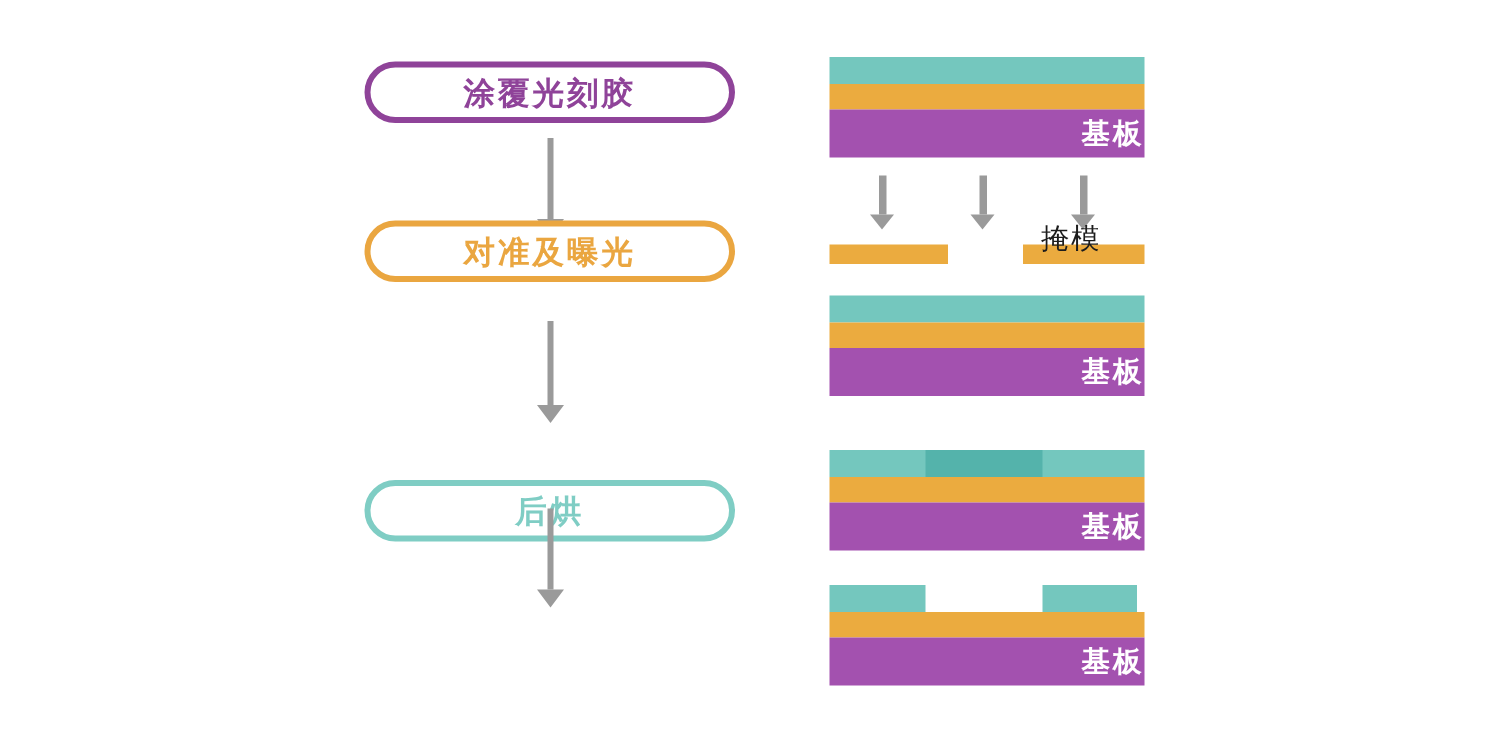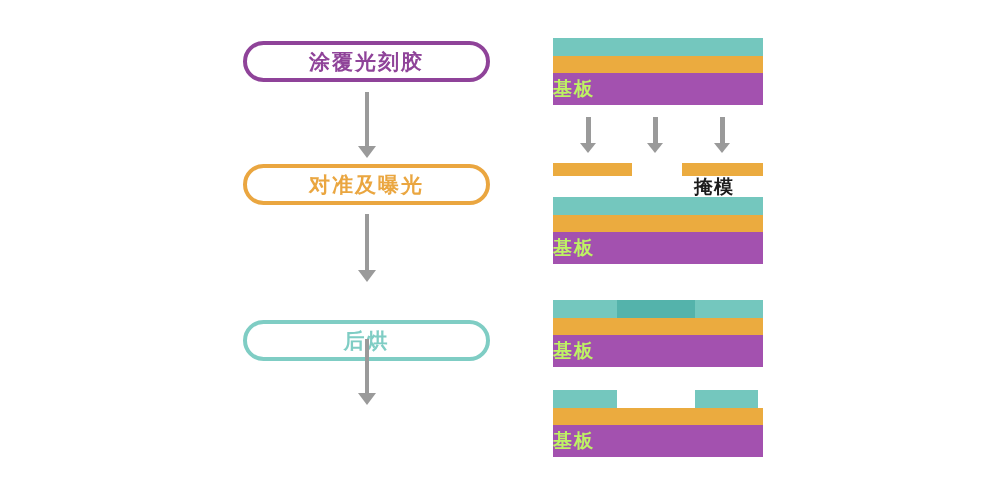--- a/index.html
+++ b/index.html
@@ -23,49 +23,49 @@
   .varrow .head{width:0;height:0;border-left:9px solid transparent;border-right:9px solid transparent;border-top:12px solid #9A9A9A;}
   .expoarrow{position:absolute;width:16px;display:flex;flex-direction:column;align-items:center;}
   .expoarrow .shaft{width:5px;flex:1;background:#9A9A9A;}
   .expoarrow .head{width:0;height:0;border-left:8px solid transparent;border-right:8px solid transparent;border-top:10px solid #9A9A9A;}
   
   .stack{position:absolute;left:553px;width:210px;display:flex;flex-direction:column;}
   .layer{position:relative;width:100%;}
   .layer.resist{height:18px;background:#74C7BE;}
   .layer.film{height:17px;background:#EBAB3F;}
   .layer.substrate{
-    height:32px;background:#A351AF;display:flex;align-items:center;justify-content:flex-start;
-    color:#bef264;font-size:19px;font-weight:bold;letter-spacing:2px;
+    height:32px;background:#A351AF;display:flex;align-items:center;justify-content:flex-end;
+    color:#ffffff;font-size:19px;font-weight:bold;letter-spacing:2px;
   }
   .layer.resist-row{height:18px;background:#74C7BE;}
   .dark-seg{position:absolute;top:0;height:100%;background:#54B3AB;}
   .layer.resist-gap{height:18px;background:transparent;}
   .resist-seg{position:absolute;top:0;height:100%;background:#74C7BE;}
   
   .mask-bar{position:absolute;top:163px;height:13px;background:#EBAB3F;}
   .mask-label{
-    position:absolute;top:174px;left:694px;font-size:19px;color:#1C1C1C;
-    font-weight:700;letter-spacing:1px;
+    position:absolute;top:146px;left:694px;font-size:19px;color:#1C1C1C;
+    font-weight:400;letter-spacing:1px;
   }
 </style>
 </head>
 <body>
 
 <div class="canvas">
 
   <div class="pill purple" style="top:41px;">
     <span>涂覆光刻胶</span>
   </div>
 
   <div class="varrow" style="left:358px;top:92px;height:66px;">
     <div class="shaft"></div>
     <div class="head"></div>
   </div>
 
-  <div class="pill orange" style="top:164px;text-align:center;">
+  <div class="pill orange" style="top:147px;text-align:center;">
     <span>对准及曝光</span>
   </div>
 
   <div class="varrow" style="left:358px;top:214px;height:68px;">
     <div class="shaft"></div>
     <div class="head"></div>
   </div>
 
   <div class="pill teal" style="top:288px;margin-top:32px;">
     <span>后烘</span>

